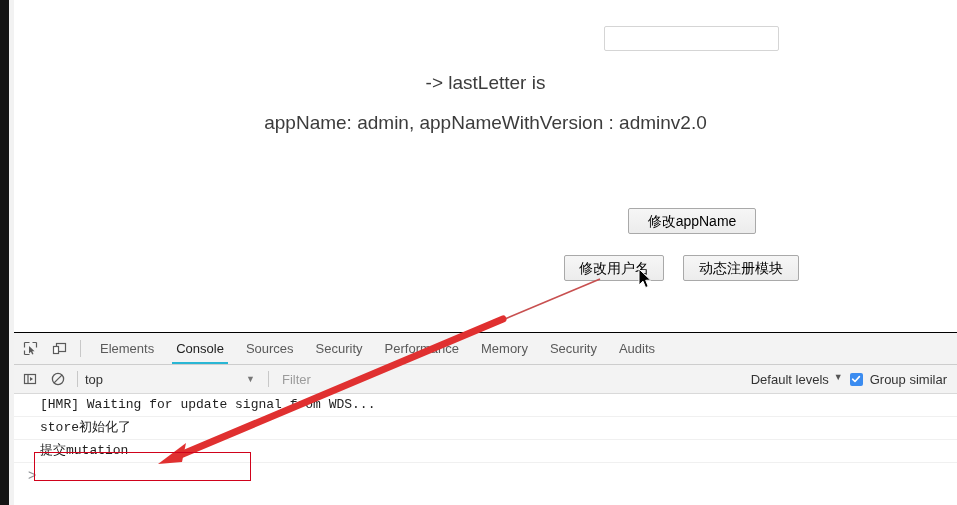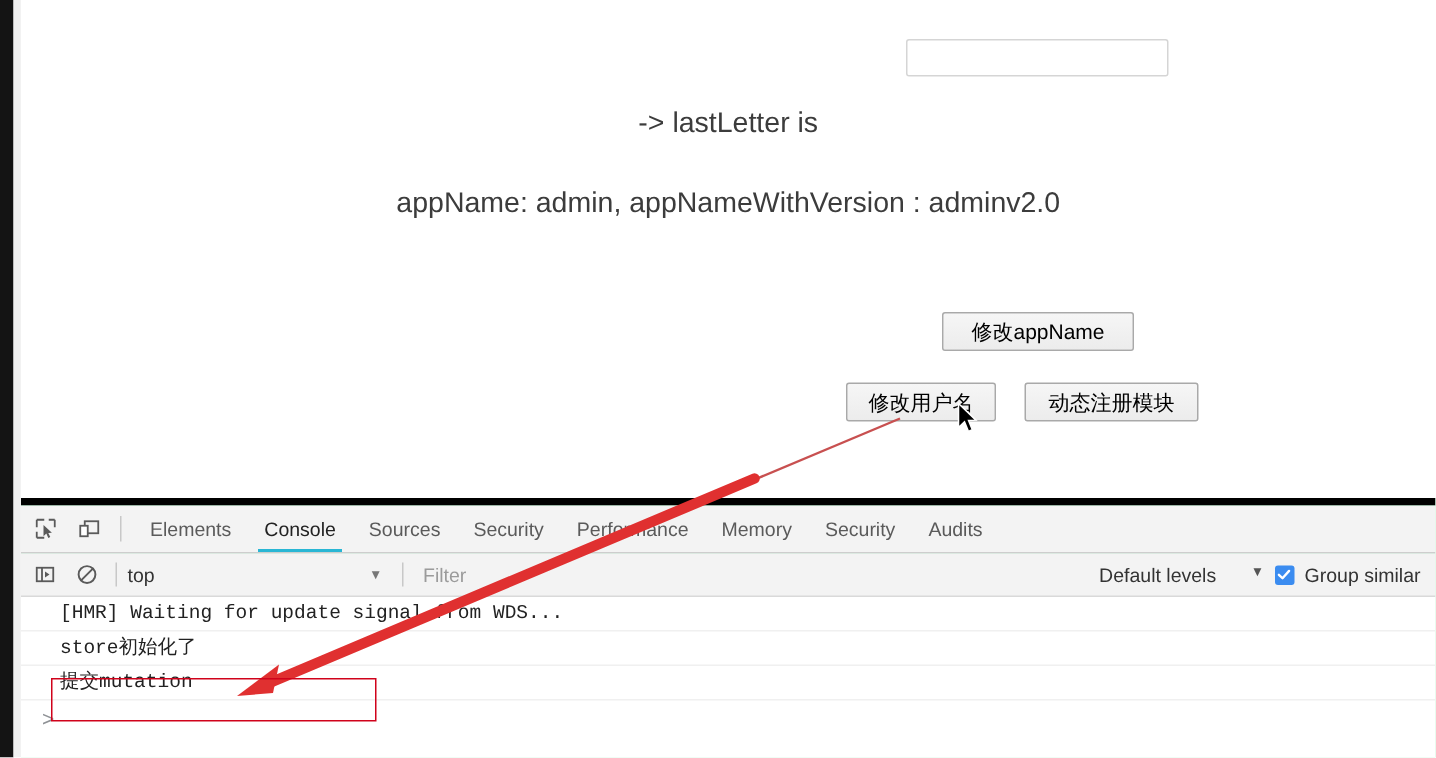--- a/index.html
+++ b/index.html
@@ -54,21 +54,21 @@
   .line {
     position: absolute;
     left: 0; width: 943px;
     text-align: center;
     color: #3c3c3c;
     font-size: 19px;
     font-family: "Liberation Sans", sans-serif;
     white-space: nowrap;
   }
   .line.l1 { top: 72px; }
-  .line.l2 { top: 125px; }
+  .line.l2 { top: 112px; }
   .line.l3 { top: 162px; }
 
   .btn {
     position: absolute;
     font-family: "Liberation Sans", sans-serif;
     font-size: 14px;
     color: #000;
     background: linear-gradient(#f6f6f6, #ececec);
     border: 1px solid #a9a9a9;
     border-radius: 2px;
@@ -88,22 +88,22 @@
     left: 624px; top: 268px;
     width: 14px; height: 22px;
     pointer-events: none;
   }
 
   
   .devtools {
     position: absolute;
     left: 14px; top: 332px;
     width: 943px; height: 173px;
-    background: #86efac;
-    border-top: 5px solid #000000;
+    background: #0f172a;
+    border-top: 1px solid #000000;
     box-sizing: border-box;
   }
 
   .dt-tabbar {
     position: relative;
     height: 31px;
     background: #f3f3f3;
     border-bottom: 1px solid #cdcdcd;
     display: flex;
     align-items: center;
@@ -180,21 +180,21 @@
   }
   .filter-input::placeholder { color: #9b9b9b; }
   .sb-right {
     margin-left: auto;
     display: flex; align-items: center;
     padding-right: 10px;
     gap: 7px;
   }
   .levels {
     font-size: 13px; color: #333;
-    display: flex; align-items: flex-start; gap: 23px;
+    display: flex; align-items: flex-start; gap: 5px;
     cursor: default;
   }
   .levels .caret { color: #555; font-size: 9px; }
   .chk {
     width: 13px; height: 13px;
     background: #3b8cf0;
     border-radius: 2px;
     display: flex; align-items: center; justify-content: center;
     cursor: default;
   }

